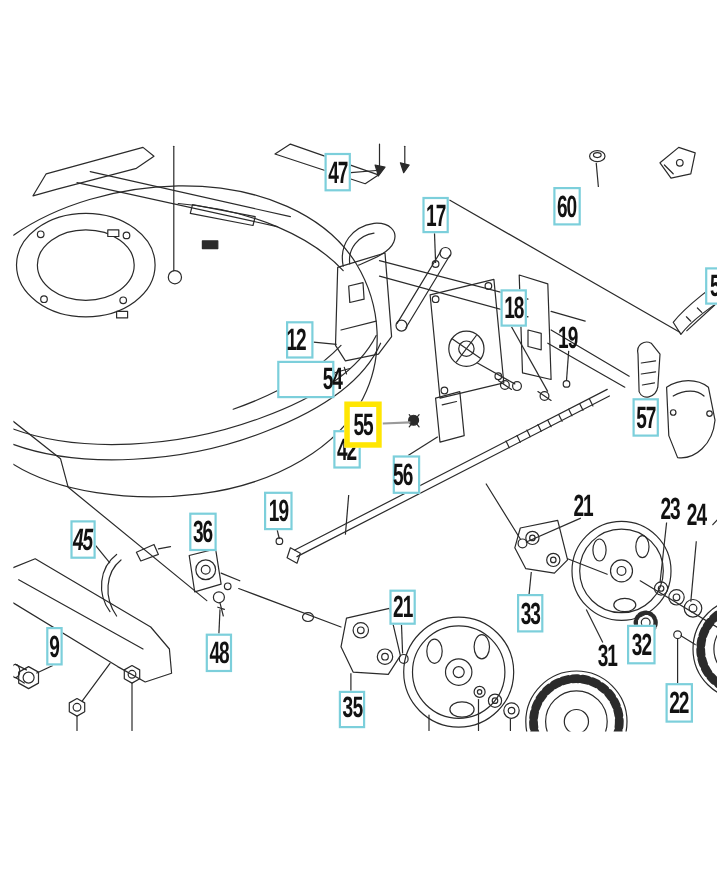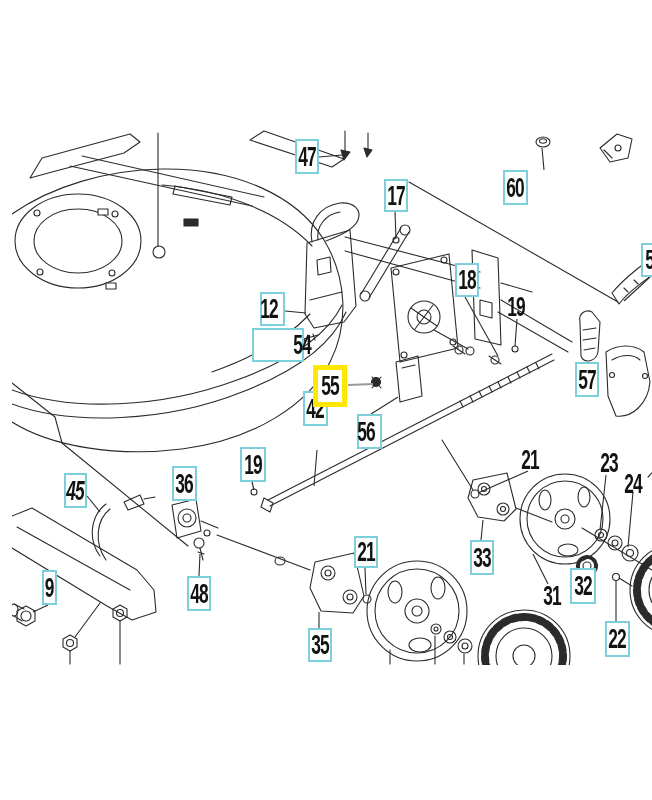--- a/index.html
+++ b/index.html
@@ -356,41 +356,41 @@
       </div>
       <div class="callout boxed" style="left: 30px; top: 570px; width: 15px; height: 35px;">
         <span>9</span>
       </div>
       <div class="callout boxed" style="left: 175px; top: 576px; width: 24px; height: 35px;">
         <span>48</span>
       </div>
       <div class="callout boxed" style="left: 342px; top: 536px; width: 24px; height: 32px;">
         <span>21</span>
       </div>
-      <div class="callout boxed" style="left: 296px; top: 628px; width: 24px; height: 34px;">
+      <div class="callout boxed" style="left: 296px; top: 628px; width: 24px; height: 34px; font-family: Liberation Mono, monospace;">
         <span>35</span>
       </div>
       <div class="callout boxed" style="left: 458px; top: 540px; width: 24px; height: 35px;">
         <span>33</span>
       </div>
       <div class="callout boxed" style="left: 558px; top: 568px; width: 26px; height: 36px;">
         <span>32</span>
       </div>
       <div class="callout boxed" style="left: 593px; top: 621px; width: 25px; height: 36px;">
         <span>22</span>
       </div>
       <div class="callout plain" style="left: 491px; top: 295px; width: 27px; height: 24px;">
         <span>19</span>
       </div>
       <div class="callout plain" style="left: 504px; top: 448px; width: 28px; height: 24px;">
         <span>21</span>
       </div>
       <div class="callout plain" style="left: 582px; top: 451px; width: 30px; height: 24px;">
         <span>23</span>
       </div>
-      <div class="callout plain" style="left: 606px; top: 472px; width: 31px; height: 24px;">
+      <div class="callout plain" style="left: 606px; top: 456px; width: 31px; height: 24px;">
         <span>24</span>
       </div>
       <div class="callout plain" style="left: 526px; top: 584px; width: 29px; height: 24px;">
         <span>31</span>
       </div>
     </div>
 </div>
 
 </body></html>

